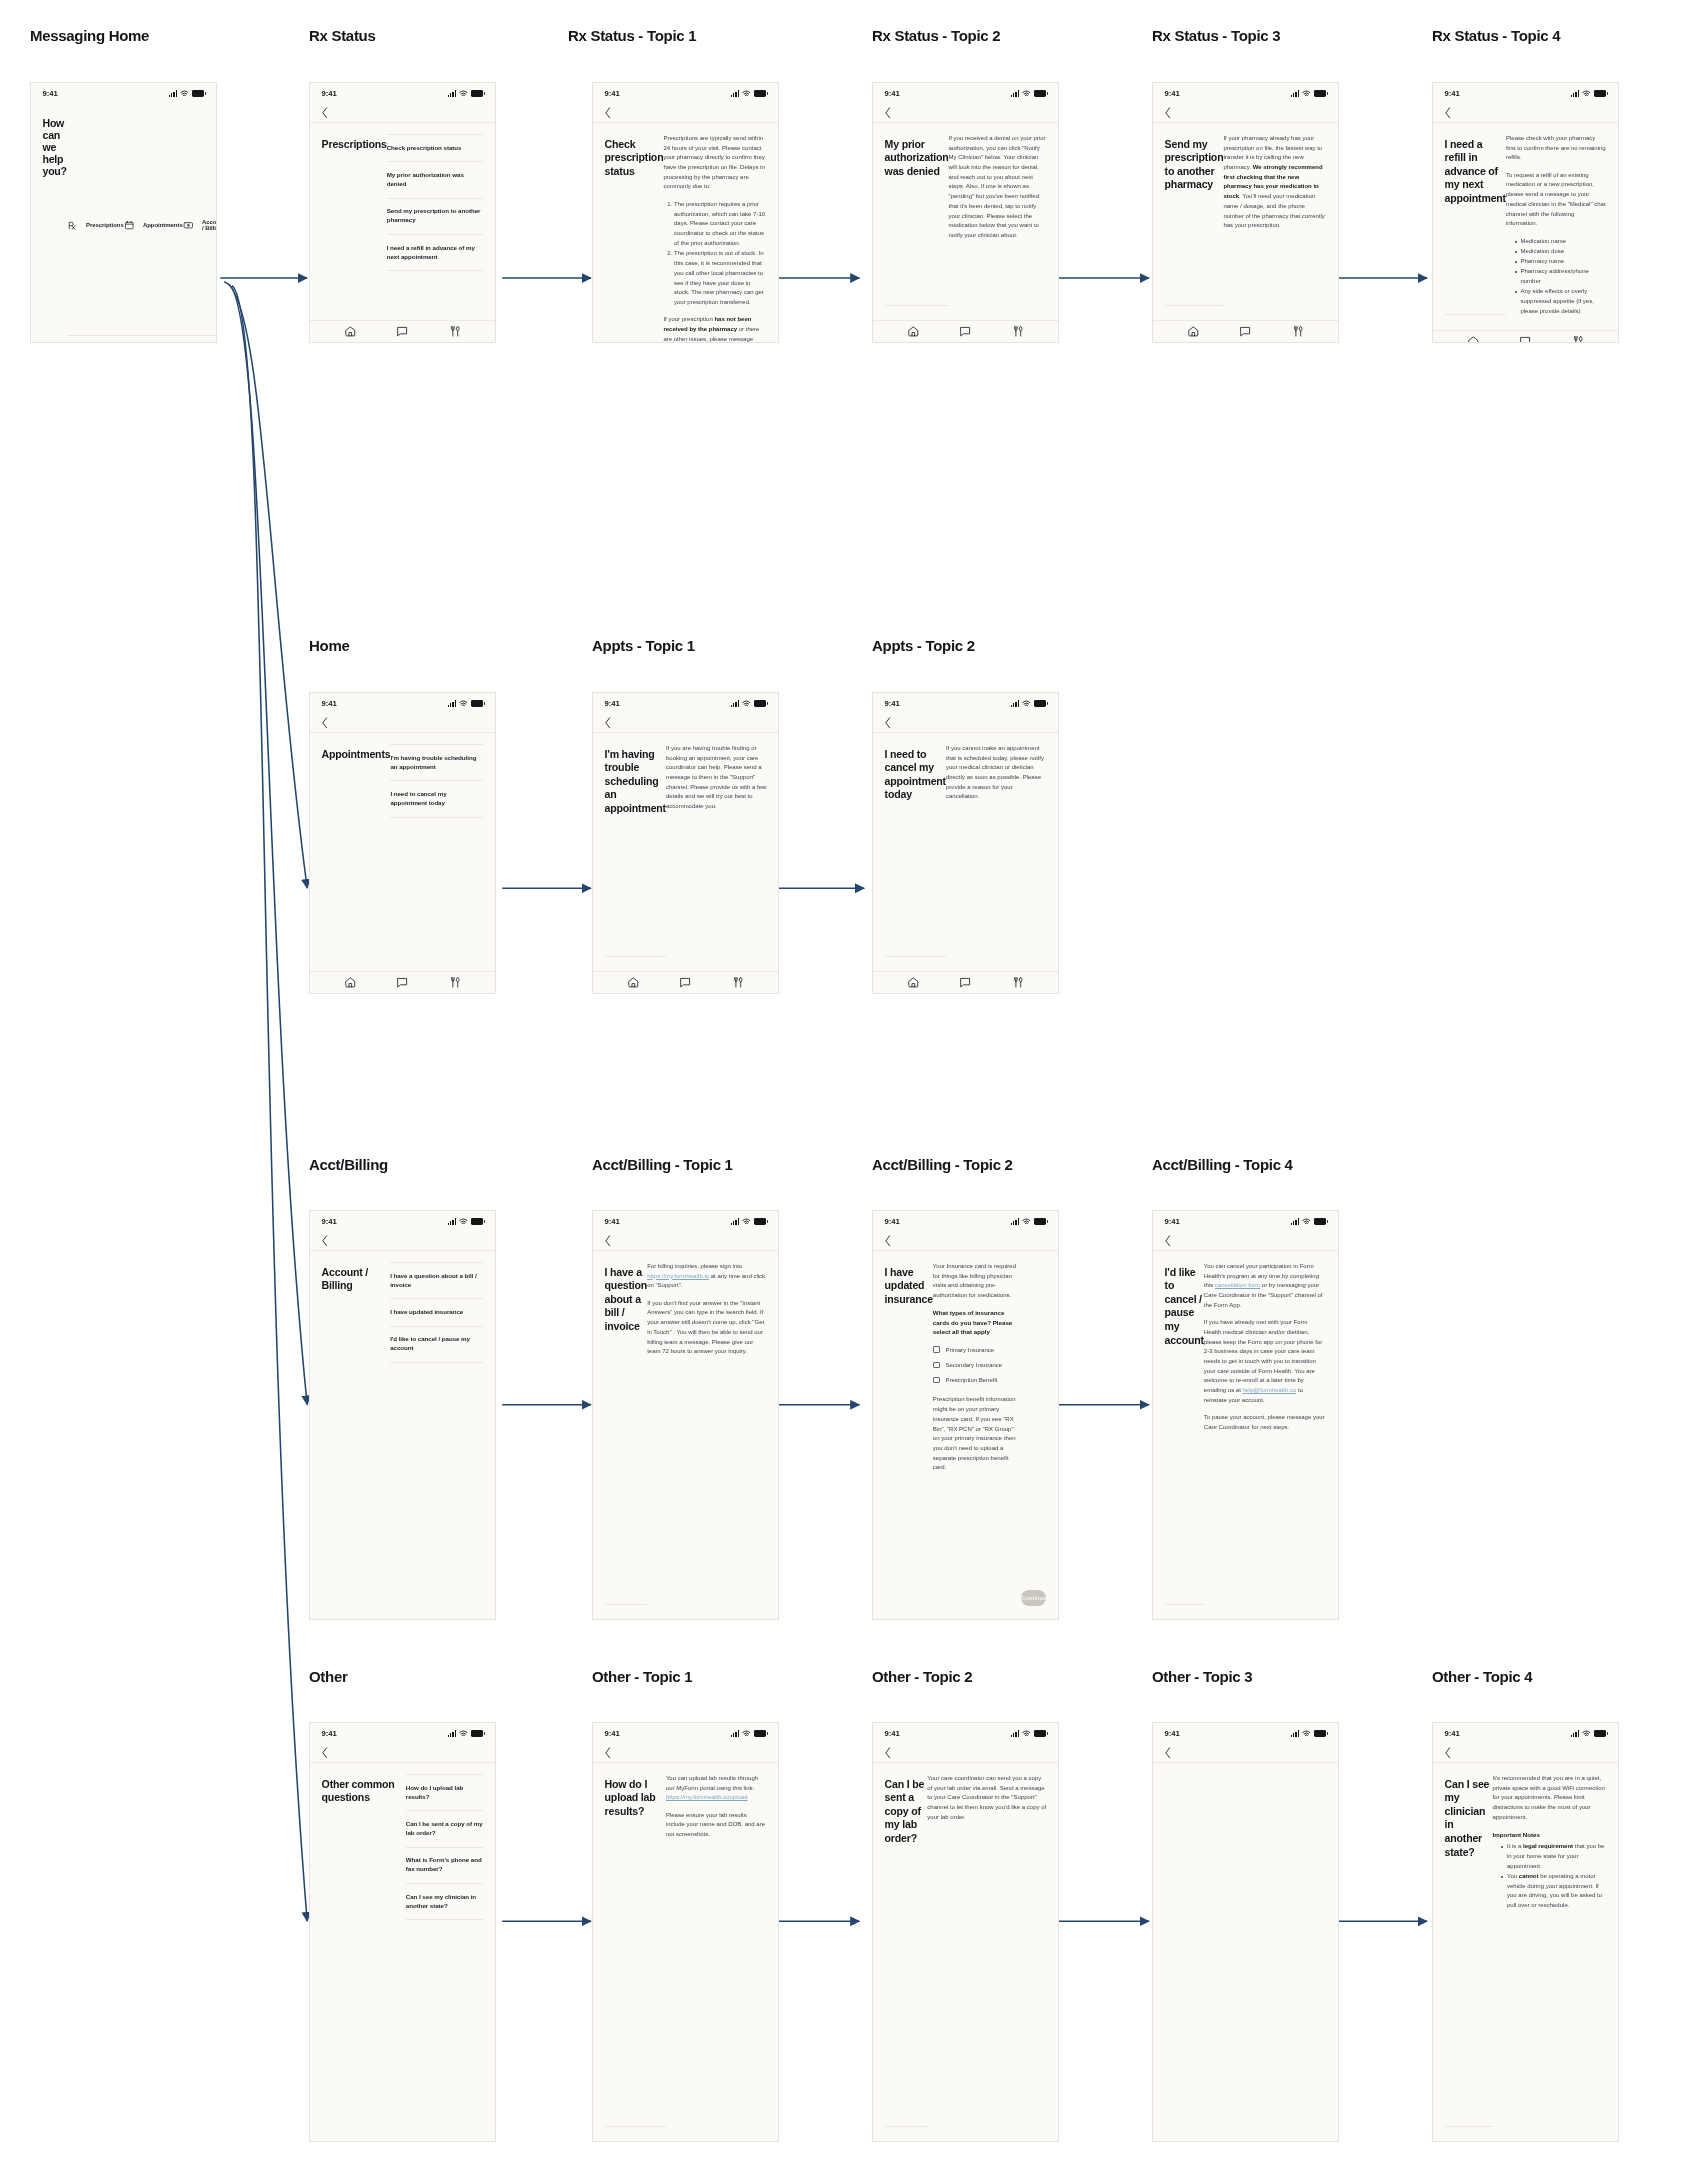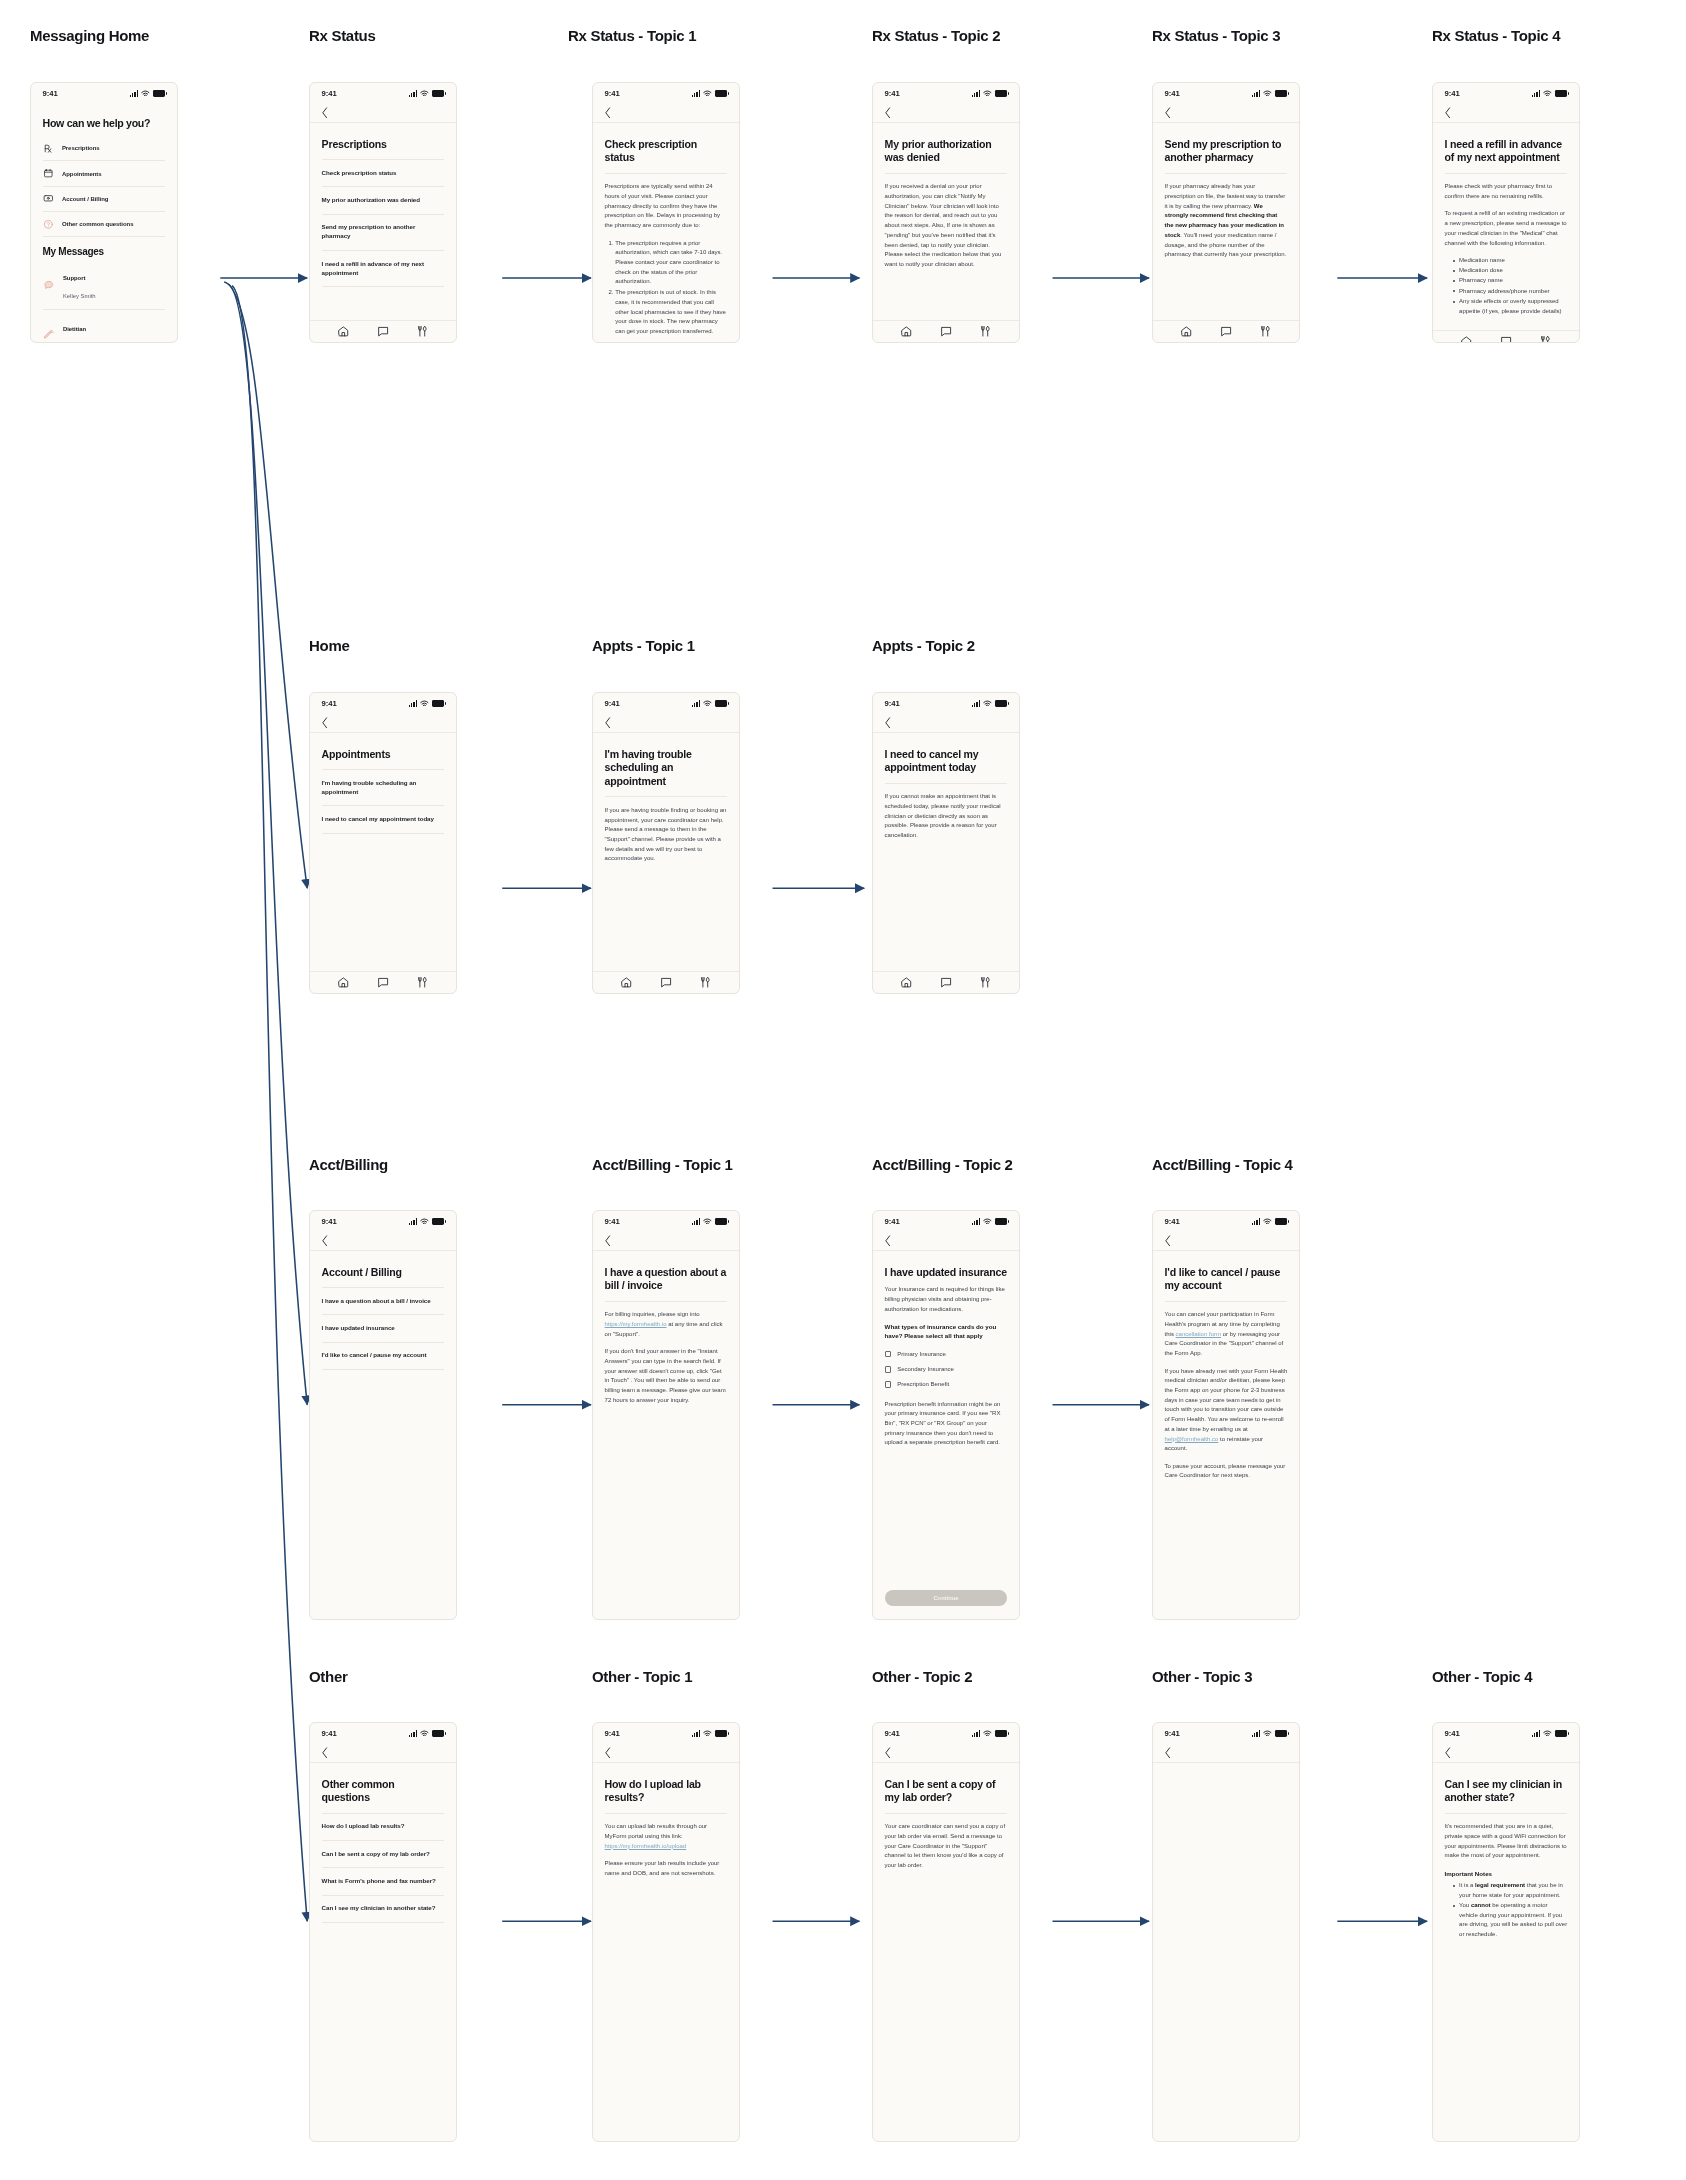--- a/index.html
+++ b/index.html
@@ -22,24 +22,24 @@
     position: absolute;
     font-size: 15px;
     font-weight: 700;
     letter-spacing: -0.3px;
     color: #14161a;
     white-space: nowrap;
   }
 
   .phone {
     position: absolute;
-    width: 148px;
+    width: 187px;
     background: #fbfaf7;
     border: 1px solid #e7e4dd;
-    border-radius: 6px;
+    border-radius: 0;
     overflow: hidden;
     display: flex;
     flex-direction: column;
   }
 
   .statusbar {
     height: 21px;
     display: flex;
     align-items: center;
     justify-content: space-between;
@@ -71,21 +71,21 @@
     display: flex; align-items: center;
     padding: 0 10.6px;
     border-bottom: 1px solid #ece9e2;
   }
   .chev-back { width: 7.7px; height: 11.6px; display: block; }
 
   .screen-body {
     flex: 1 1 auto;
     padding: 10.6px 11.6px 5.8px 11.6px;
     display: flex;
-    flex-direction: column;
+    flex-direction: row;
   }
 
   .h1 {
     font-size: 10.6px;
     font-weight: 700;
     line-height: 1.28;
     letter-spacing: -0.2px;
     color: #14161a;
     margin: 3.9px 0 7.7px 0;
   }

